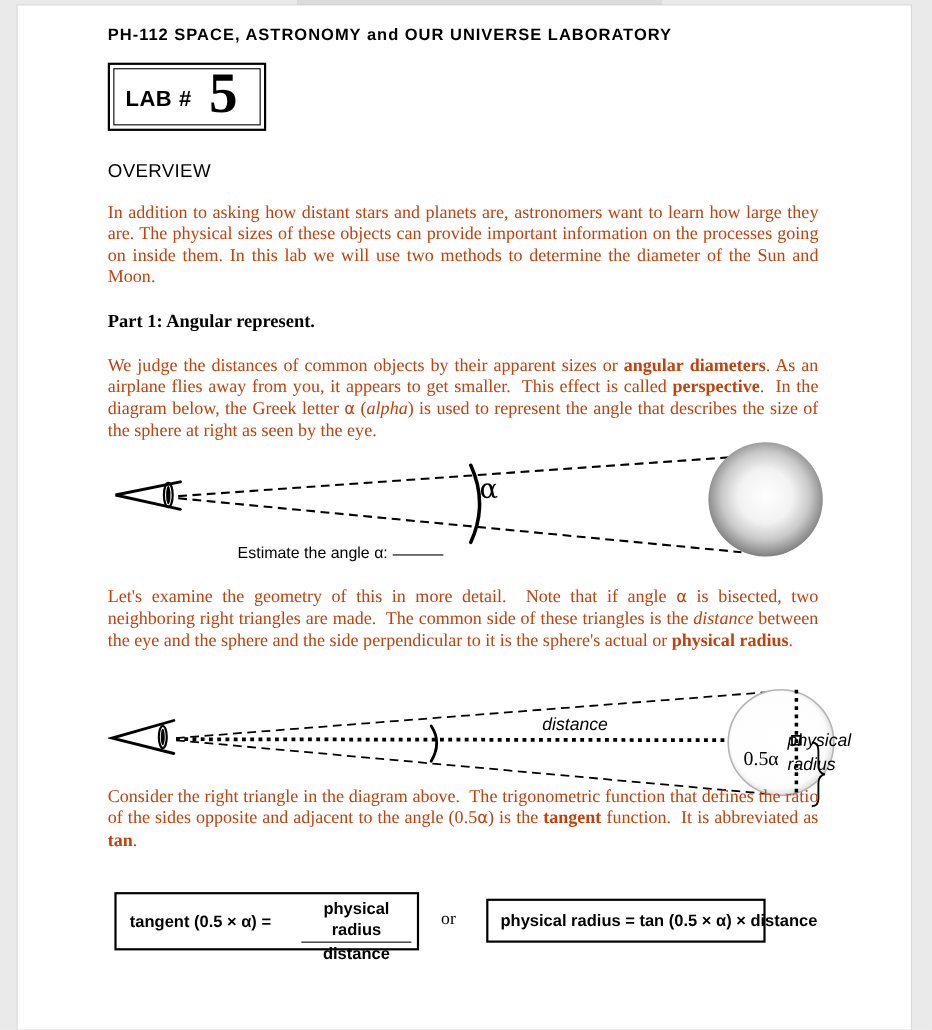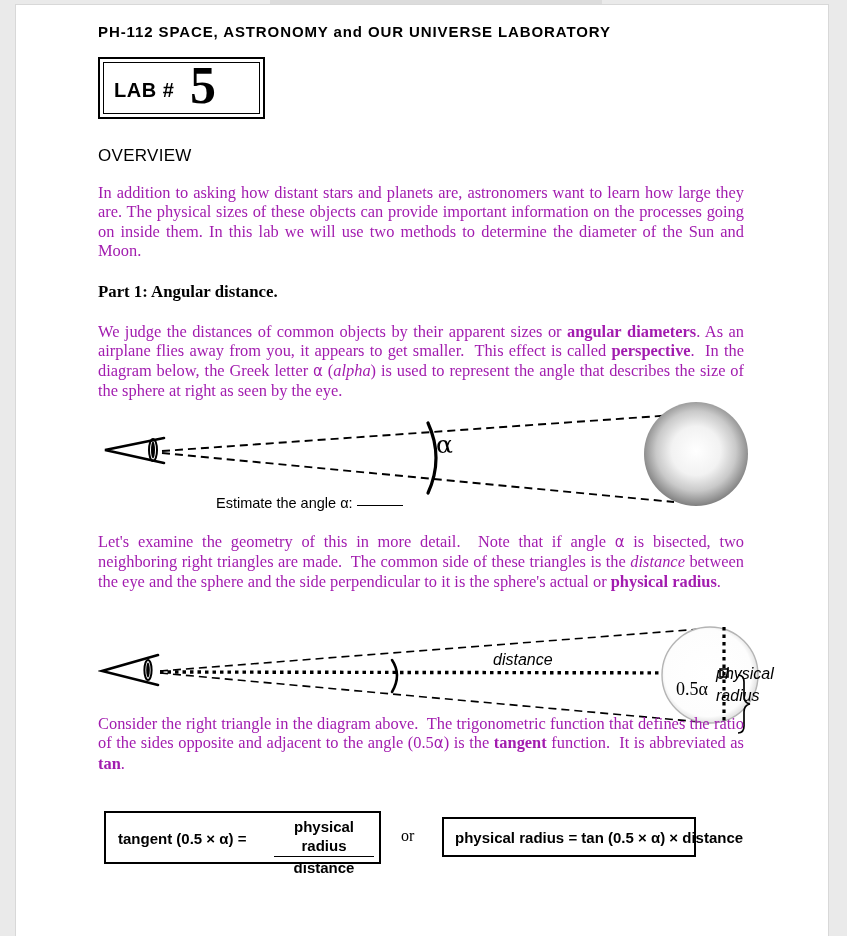--- a/index.html
+++ b/index.html
@@ -56,21 +56,21 @@
     font-size: 15px;
     letter-spacing: 0.9px;
     color: #000;
     white-space: nowrap;
   }
 
   .lab-box {
     position: absolute;
     left: 82px;
     top: 52px;
-    width: 167px;
+    width: 144px;
     height: 62px;
     border: 2px solid #000;
     background: #fff;
     box-sizing: border-box;
   }
   .lab-box-inner {
     position: absolute;
     left: 3px;
     top: 3px;
     right: 3px;
@@ -120,21 +120,21 @@
   }
 
   .para {
     position: absolute;
     left: 82px;
     width: 646px;
     font-family: "Liberation Serif", serif;
     font-size: 16.4px;
     line-height: 19.3px;
     text-align: justify;
-    color: #a21caf;
+    color: #c2410c;
   }
   .para b { font-weight: bold; }
   .para i { font-style: italic; }
 
   #para-overview  { top: 178px; }
   #part1-head {
     position: absolute;
     left: 82px;
     top: 277px;
     font-family: "Liberation Serif", serif;
@@ -255,21 +255,21 @@
         <div class="lab-box-inner"></div>
         <span class="lab-label">LAB #</span>
         <span class="lab-number">5</span>
       </div>
 
 
       <div class="overview-head">OVERVIEW</div>
 
       <div class="para" id="para-overview">In addition to asking how distant stars and planets are, astronomers want to learn how large they are.  The physical sizes of these objects can provide important information on the processes going on inside them.  In this lab we will use two methods to determine the diameter of the Sun and Moon.</div>
 
-      <div id="part1-head">Part 1:  Angular distance.</div>
+      <div id="part1-head">Part 1:  Angular represent.</div>
 
       <div class="para" id="para-angular">
         We judge the distances of common objects by their apparent sizes or <b>angular&nbsp;diameters</b>.
         As an airplane flies away from you, it appears to get smaller.&nbsp; This effect is called
         <b>perspective</b>.&nbsp; In the diagram below, the Greek letter <span class="alpha">α</span>
         (<i>alpha</i>) is used to represent the angle that describes the size of the sphere at right as seen by the eye.
       </div>
 
       <div class="figure" id="figure-1">
         <svg width="680" height="125" viewBox="0 0 680 125">

